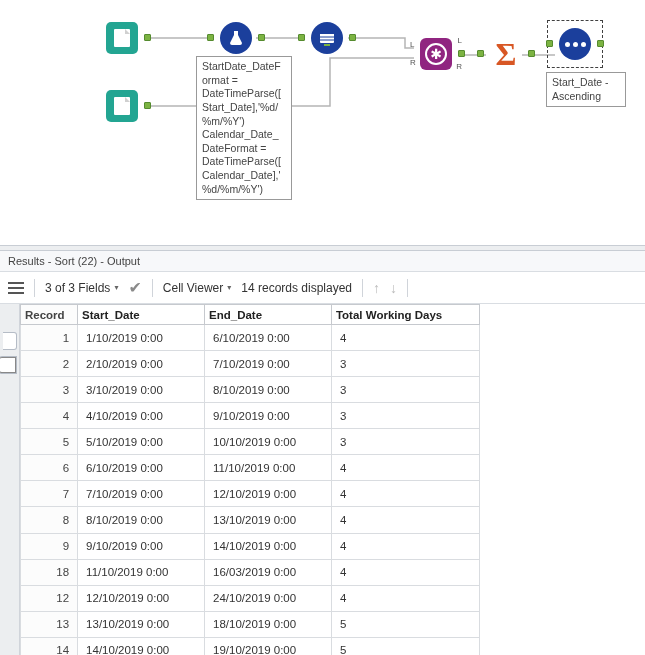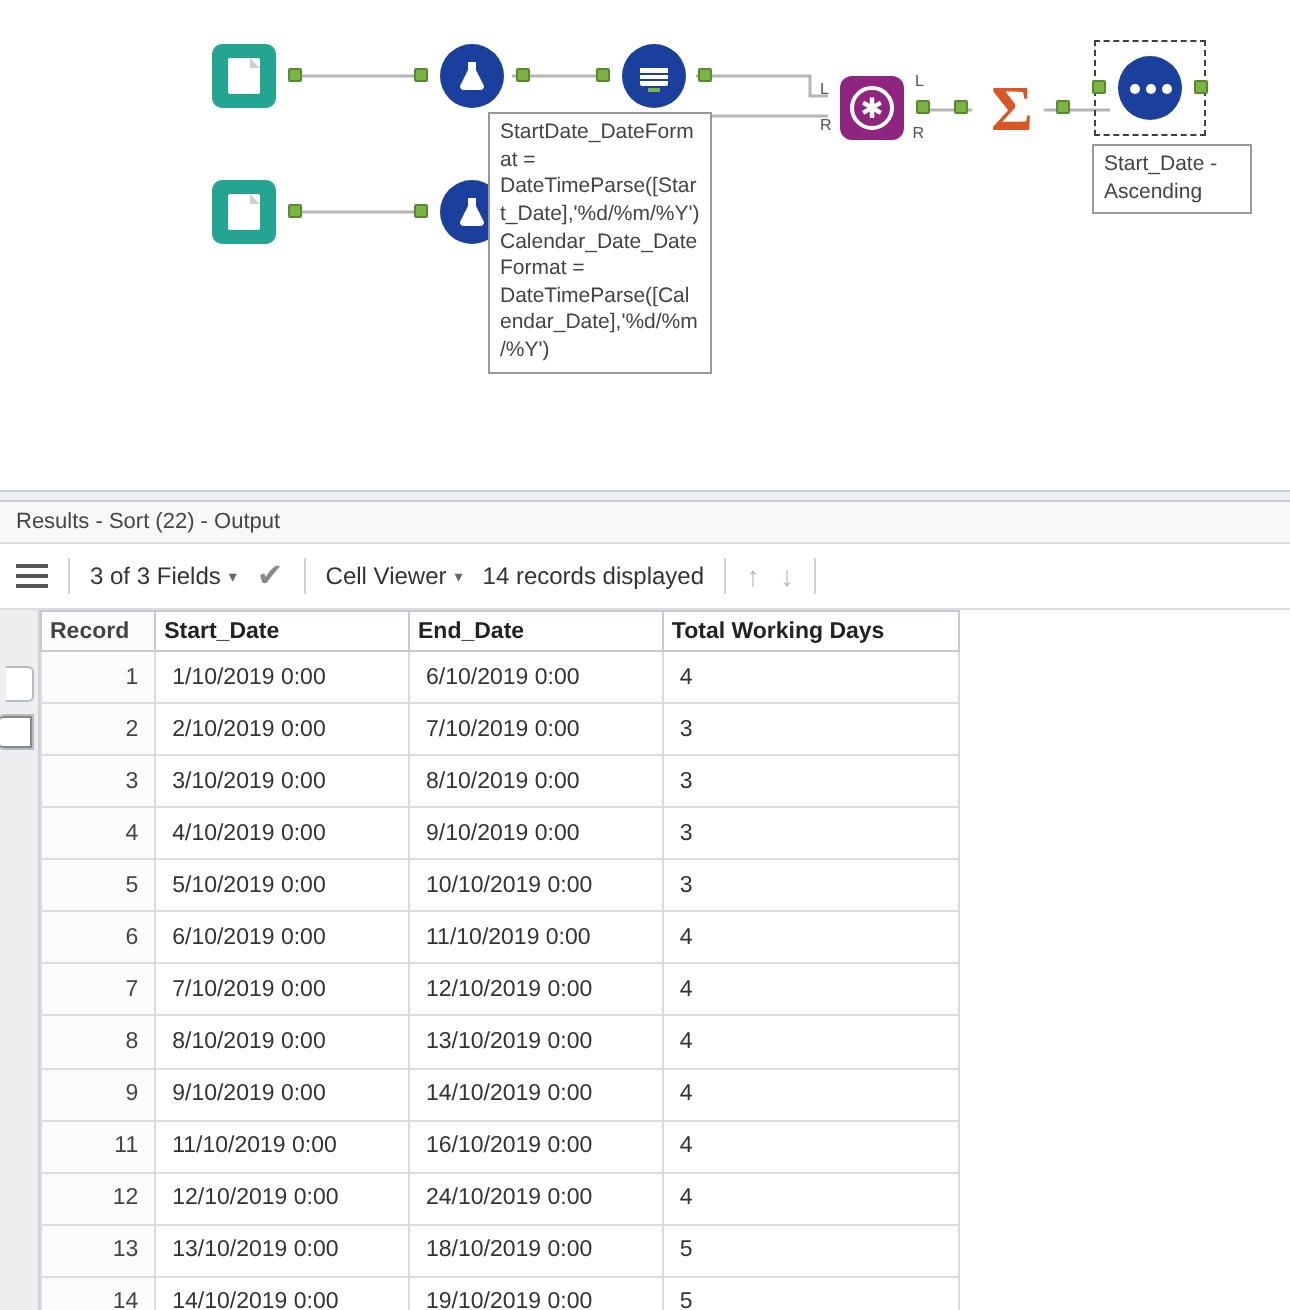--- a/index.html
+++ b/index.html
@@ -297,21 +297,21 @@
   <div class="node tool-sort" style="left:557px; top:26px;">
     <span class="conn-in"></span>
     <div class="circle">
         <span></span>
         <span></span>
         <span></span>
       </div>
     <span class="conn-out"></span>
   </div>
 
-  <div class="tip-box" style="left:196px; top:56px; width:112px; white-space:pre-line;margin-left:48px;">StartDate_DateFormat = DateTimeParse([Start_Date],'%d/%m/%Y')
+  <div class="tip-box" style="left:196px; top:56px; width:96px; white-space:pre-line;">StartDate_DateFormat = DateTimeParse([Start_Date],'%d/%m/%Y')
 Calendar_Date_DateFormat = DateTimeParse([Calendar_Date],'%d/%m/%Y')</div>
 
   <div class="tip-box" style="left:546px; top:72px; width:80px;">Start_Date - Ascending</div>
 
 </div>
 
 <div class="panel-sep"></div>
 <div class="panel-title">Results - Sort (22) - Output</div>
 
 <div class="toolbar">
@@ -401,23 +401,23 @@
           <td>13/10/2019 0:00</td>
           <td>4</td>
         </tr>
         <tr>
           <td class="rec">9</td>
           <td>9/10/2019 0:00</td>
           <td>14/10/2019 0:00</td>
           <td>4</td>
         </tr>
         <tr>
-          <td class="rec">11</td>
+          <td class="rec">18</td>
           <td>11/10/2019 0:00</td>
-          <td>16/10/2019 0:00</td>
+          <td>16/03/2019 0:00</td>
           <td>4</td>
         </tr>
         <tr>
           <td class="rec">12</td>
           <td>12/10/2019 0:00</td>
           <td>24/10/2019 0:00</td>
           <td>4</td>
         </tr>
         <tr>
           <td class="rec">13</td>

